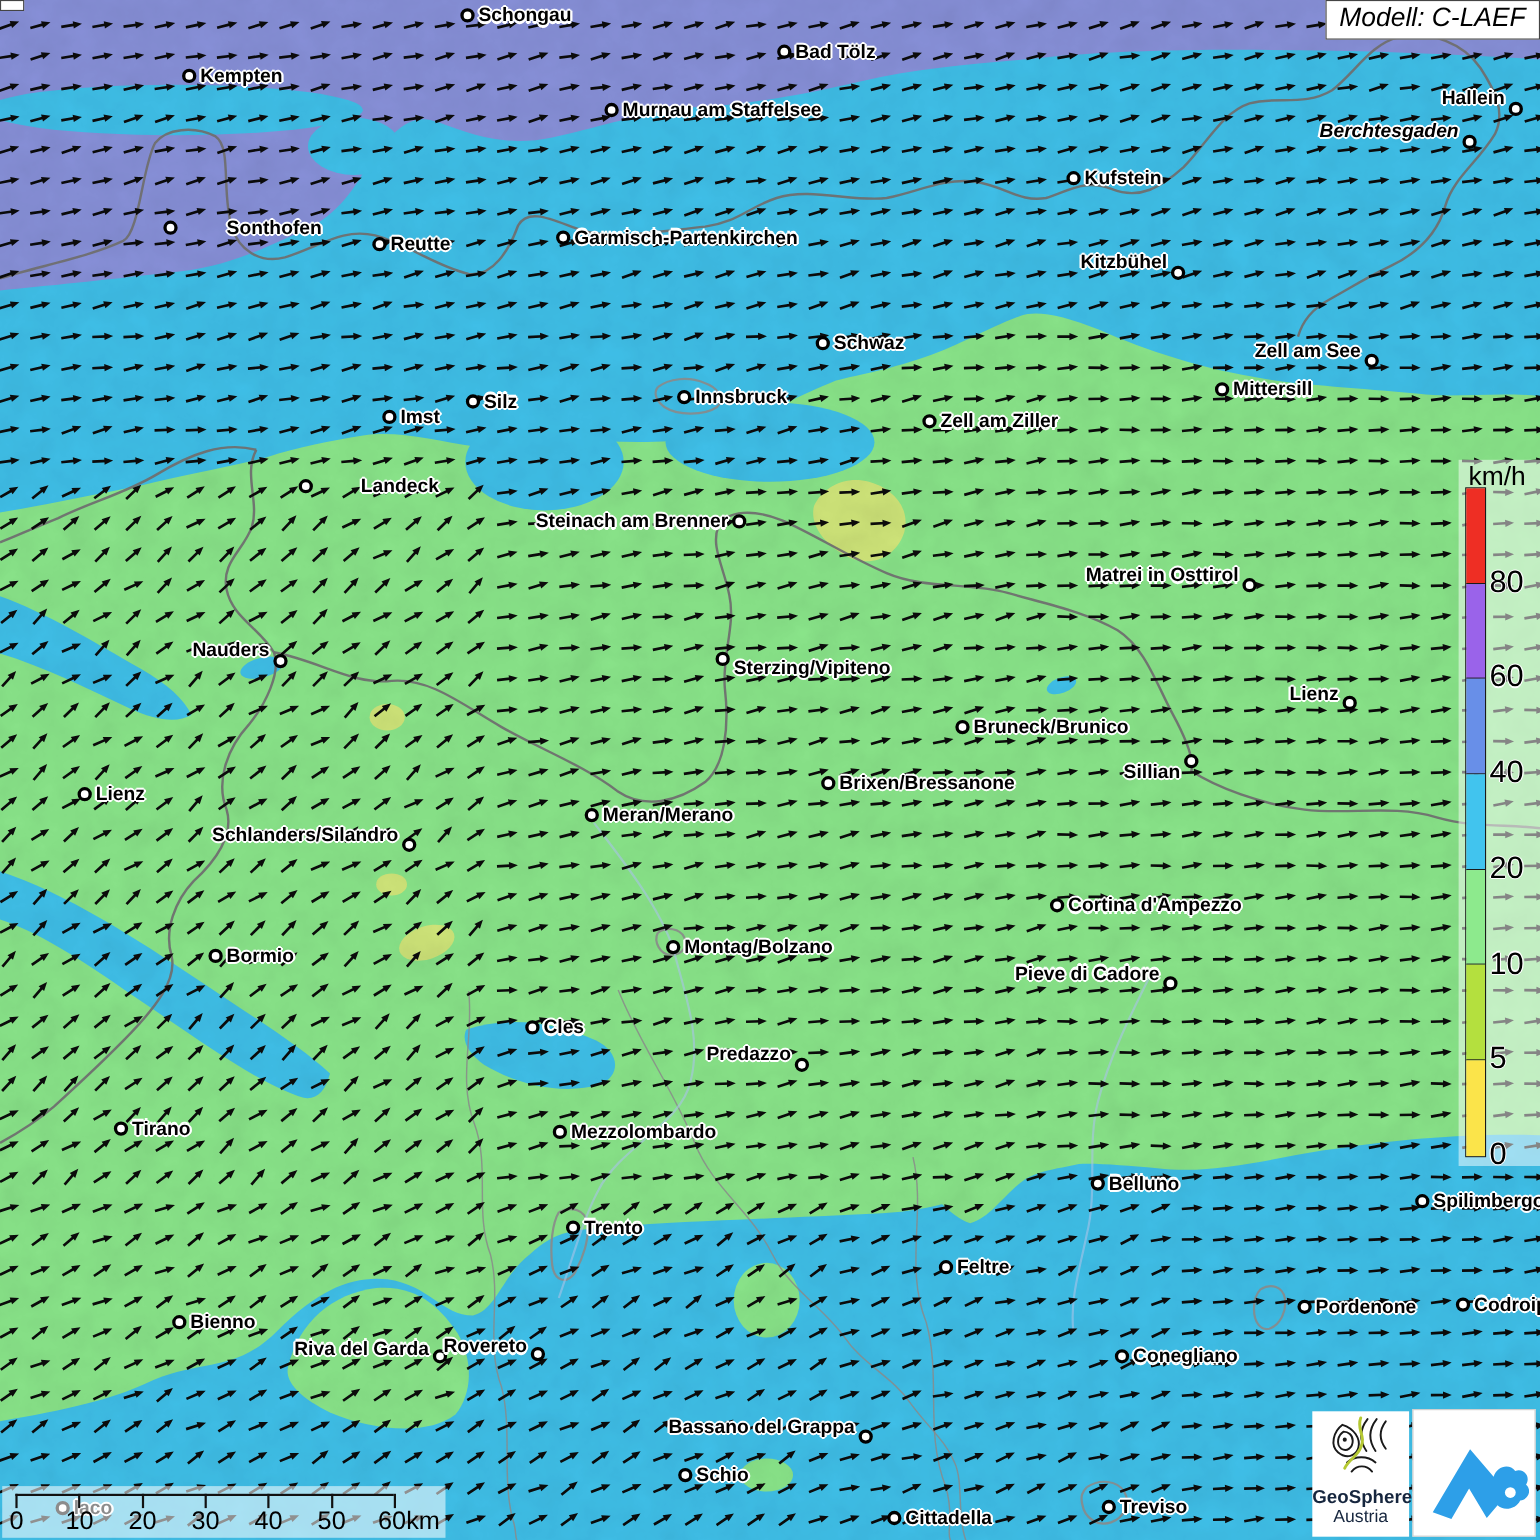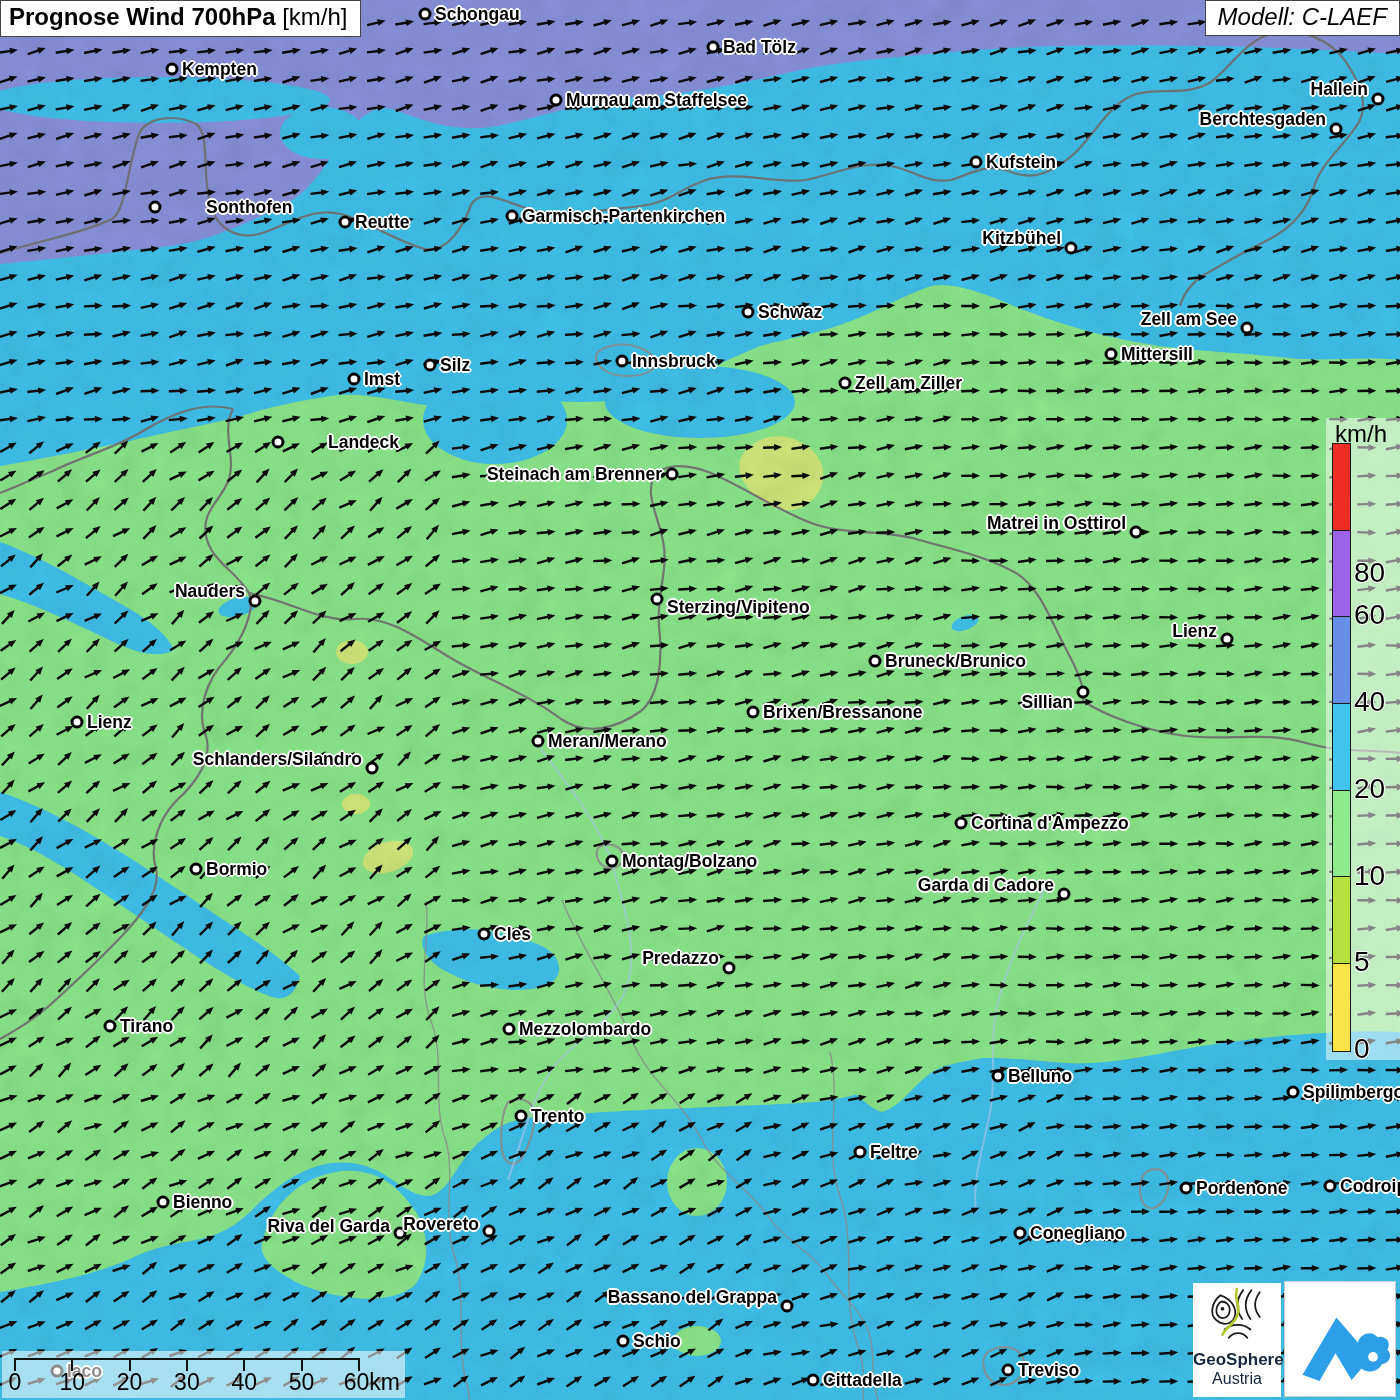--- a/index.html
+++ b/index.html
@@ -130,21 +130,21 @@
       <div class="city side-right" style="left: 556px; top: 100px;">
     <span class="dot"></span>
     <span class="lbl" style="top: 0px;">Murnau am Staffelsee</span>
   </div>
       <div class="city side-left" style="left: 1378px; top: 99px;">
     <span class="dot"></span>
     <span class="lbl" style="top: -10px;">Hallein</span>
   </div>
       <div class="city side-left" style="left: 1336px; top: 129px;">
     <span class="dot"></span>
-    <span class="lbl" style="top: -10px;">Berchtesgaden</span>
+    <span class="lbl" style="top: -10px; font-style: italic;">Berchtesgaden</span>
   </div>
       <div class="city side-right" style="left: 976px; top: 162px;">
     <span class="dot"></span>
     <span class="lbl" style="top: 0px;">Kufstein</span>
   </div>
       <div class="city side-right" style="left: 155px; top: 207px;">
     <span class="dot"></span>
     <span class="lbl" style="top: 0px; padding-left: 41px;">Sonthofen</span>
   </div>
       <div class="city side-right" style="left: 345px; top: 222px;">
@@ -242,21 +242,21 @@
       <div class="city side-right" style="left: 196px; top: 869px;">
     <span class="dot"></span>
     <span class="lbl" style="top: 0px;">Bormio</span>
   </div>
       <div class="city side-right" style="left: 612px; top: 861px;">
     <span class="dot"></span>
     <span class="lbl" style="top: 0px;">Montag/Bolzano</span>
   </div>
       <div class="city side-left" style="left: 1064px; top: 894px;">
     <span class="dot"></span>
-    <span class="lbl" style="top: -9px;">Garda di Cadore</span>
+    <span class="lbl" style="top: -9px;">Pieve di Cadore</span>
   </div>
       <div class="city side-right" style="left: 484px; top: 934px;">
     <span class="dot"></span>
     <span class="lbl" style="top: 0px;">Cles</span>
   </div>
       <div class="city side-left" style="left: 729px; top: 968px;">
     <span class="dot"></span>
     <span class="lbl" style="top: -10px;">Predazzo</span>
   </div>
       <div class="city side-right" style="left: 110px; top: 1026px;">
@@ -333,21 +333,21 @@
     <div class="units">km/h</div>
     <div class="bar" id="legend-bar">
         <div class="seg" style="height: 86.7px; background: rgb(238, 46, 36);"></div>
         <div class="seg" style="height: 86.7px; background: rgb(154, 99, 234);"></div>
         <div class="seg" style="height: 86.7px; background: rgb(104, 143, 232);"></div>
         <div class="seg" style="height: 86.7px; background: rgb(65, 196, 238);"></div>
         <div class="seg" style="height: 86.7px; background: rgb(141, 234, 141);"></div>
         <div class="seg" style="height: 86.7px; background: rgb(180, 224, 62);"></div>
         <div class="seg" style="height: 86.7px; background: rgb(251, 228, 74);"></div>
       </div>
-  <div class="tick" style="top: 94.7px; margin-top: 44px;">80</div>
+  <div class="tick" style="top: 94.7px;">80</div>
       <div class="tick" style="top: 181.4px;">60</div>
       <div class="tick" style="top: 268.1px;">40</div>
       <div class="tick" style="top: 354.8px;">20</div>
       <div class="tick" style="top: 441.5px;">10</div>
       <div class="tick" style="top: 528.2px;">5</div>
       <div class="tick" style="top: 614.9px;">0</div>
     </div>
 
   <div id="scalebar">
       <div class="rule" style="width: 343.8px;"></div>
@@ -361,21 +361,20 @@
       <div class="ticklbl" style="left: 184.9px;">30</div>
       <div class="tickmark" style="left: 241.2px;"></div>
       <div class="ticklbl" style="left: 242.2px;">40</div>
       <div class="tickmark" style="left: 298.5px;"></div>
       <div class="ticklbl" style="left: 299.5px;">50</div>
       <div class="tickmark" style="left: 355.8px;"></div>
       <div class="ticklbl" style="left: 369.8px;">60km</div>
     </div>
 
   <div id="titlebox">
-    <div class="l1"><span class="b">Prognose Wind 700hPa</span><span> [km/h]</span></div>
   </div>
 
   <div id="modelbox">Modell: C-LAEF</div>
 
   <div id="geobox" class="logobox">
     <svg width="64" height="58" viewBox="0 0 60 56" style="margin-top:4px">
       <g fill="none" stroke="#1a1a1a" stroke-width="1.7" stroke-linecap="round">
         <path d="M14,8 C6,14 3,26 10,32 C17,38 26,36 28,28 C30,20 24,11 14,8 Z"></path>
         <path d="M15,14 C10,17 8,25 13,29 C18,32 23,28 23,22 C23,17 19,14 15,14 Z"></path>
         <circle cx="16" cy="21" r="1.8" fill="#1a1a1a" stroke="none"></circle>

